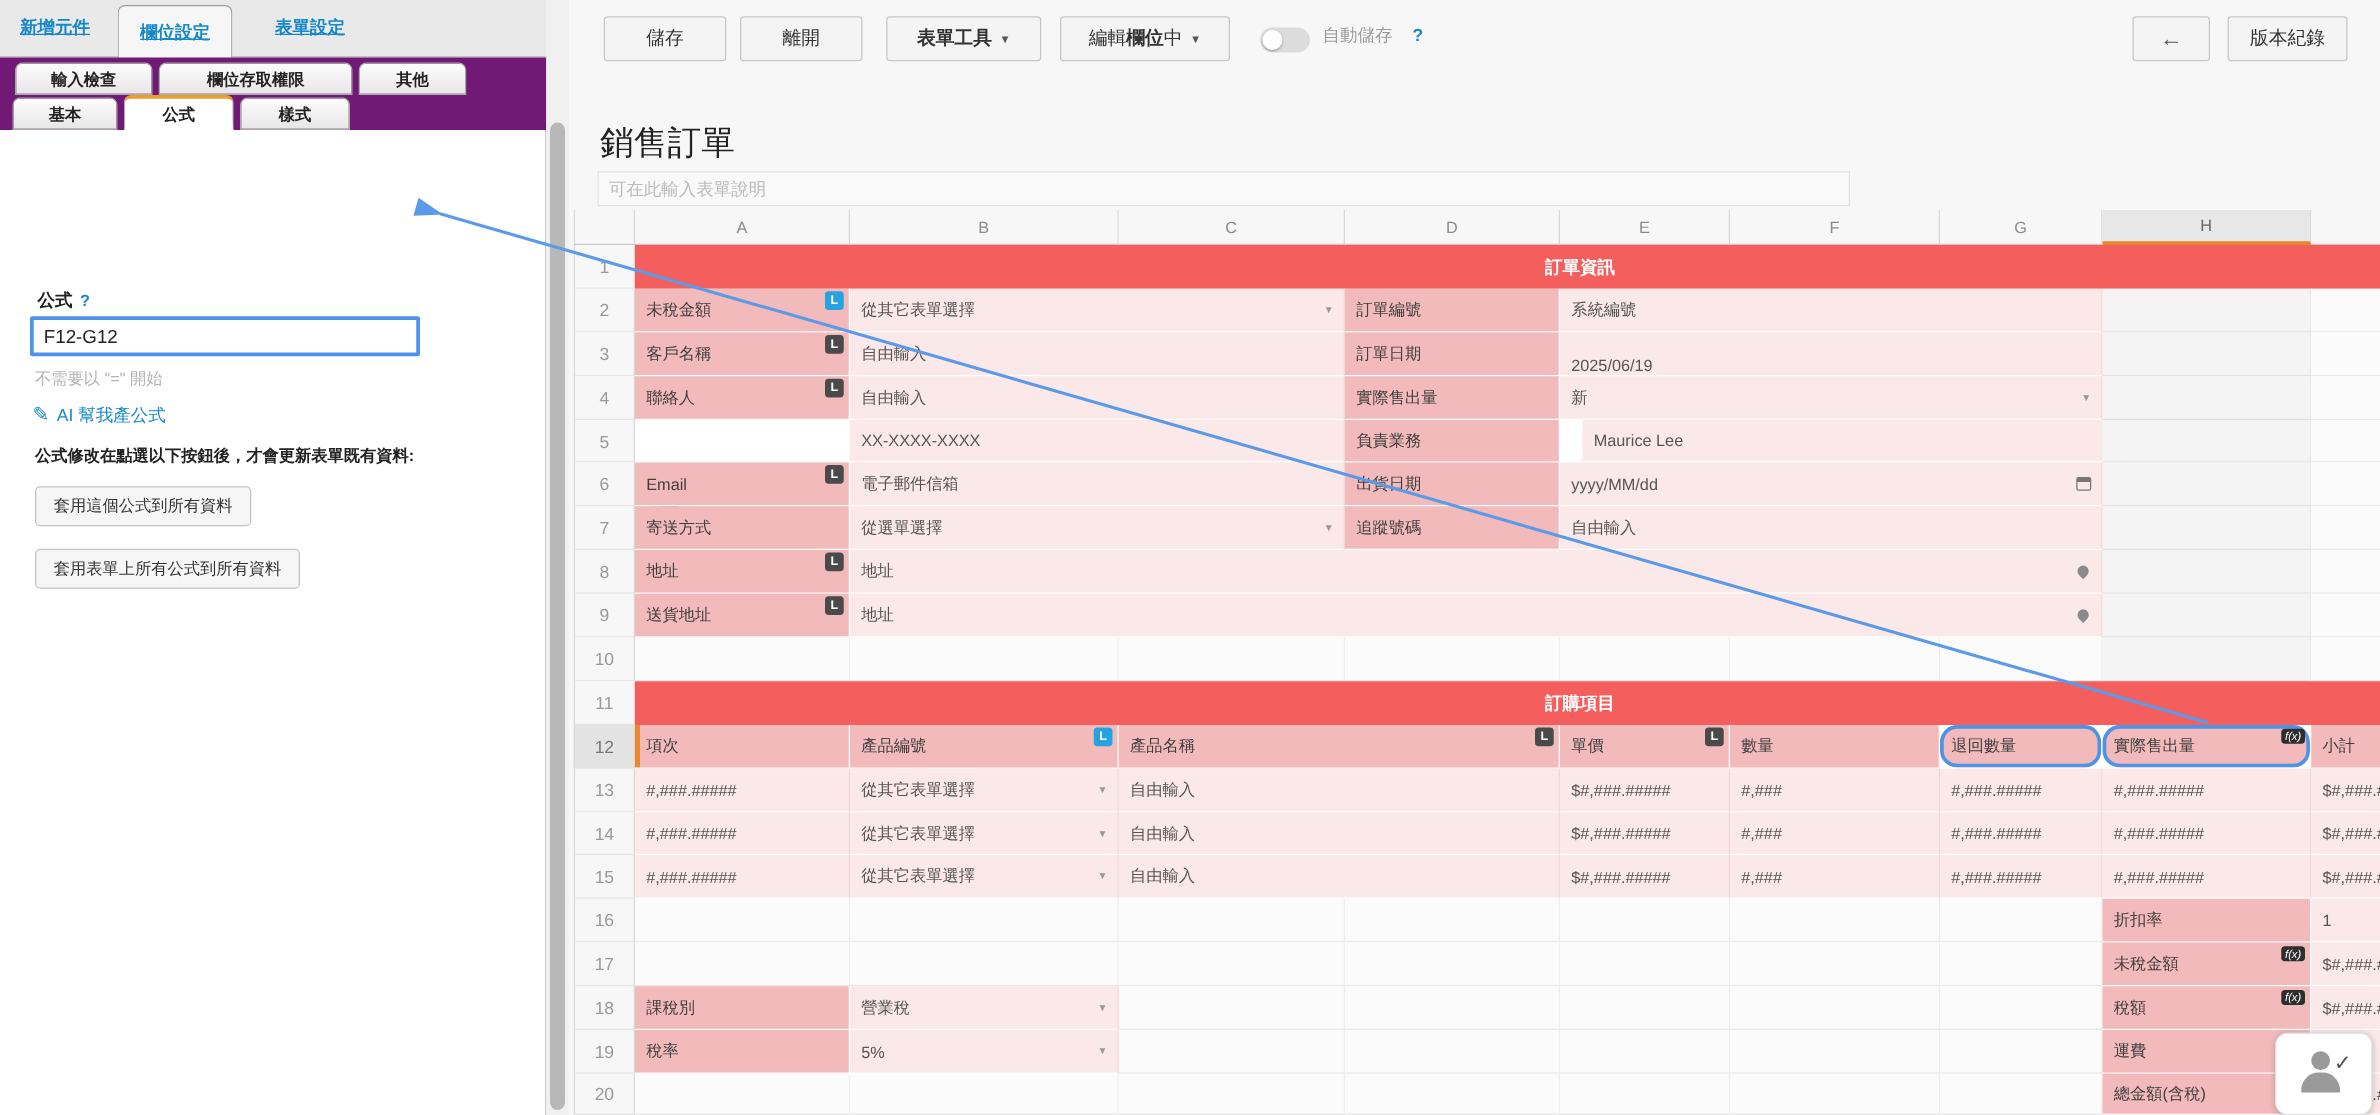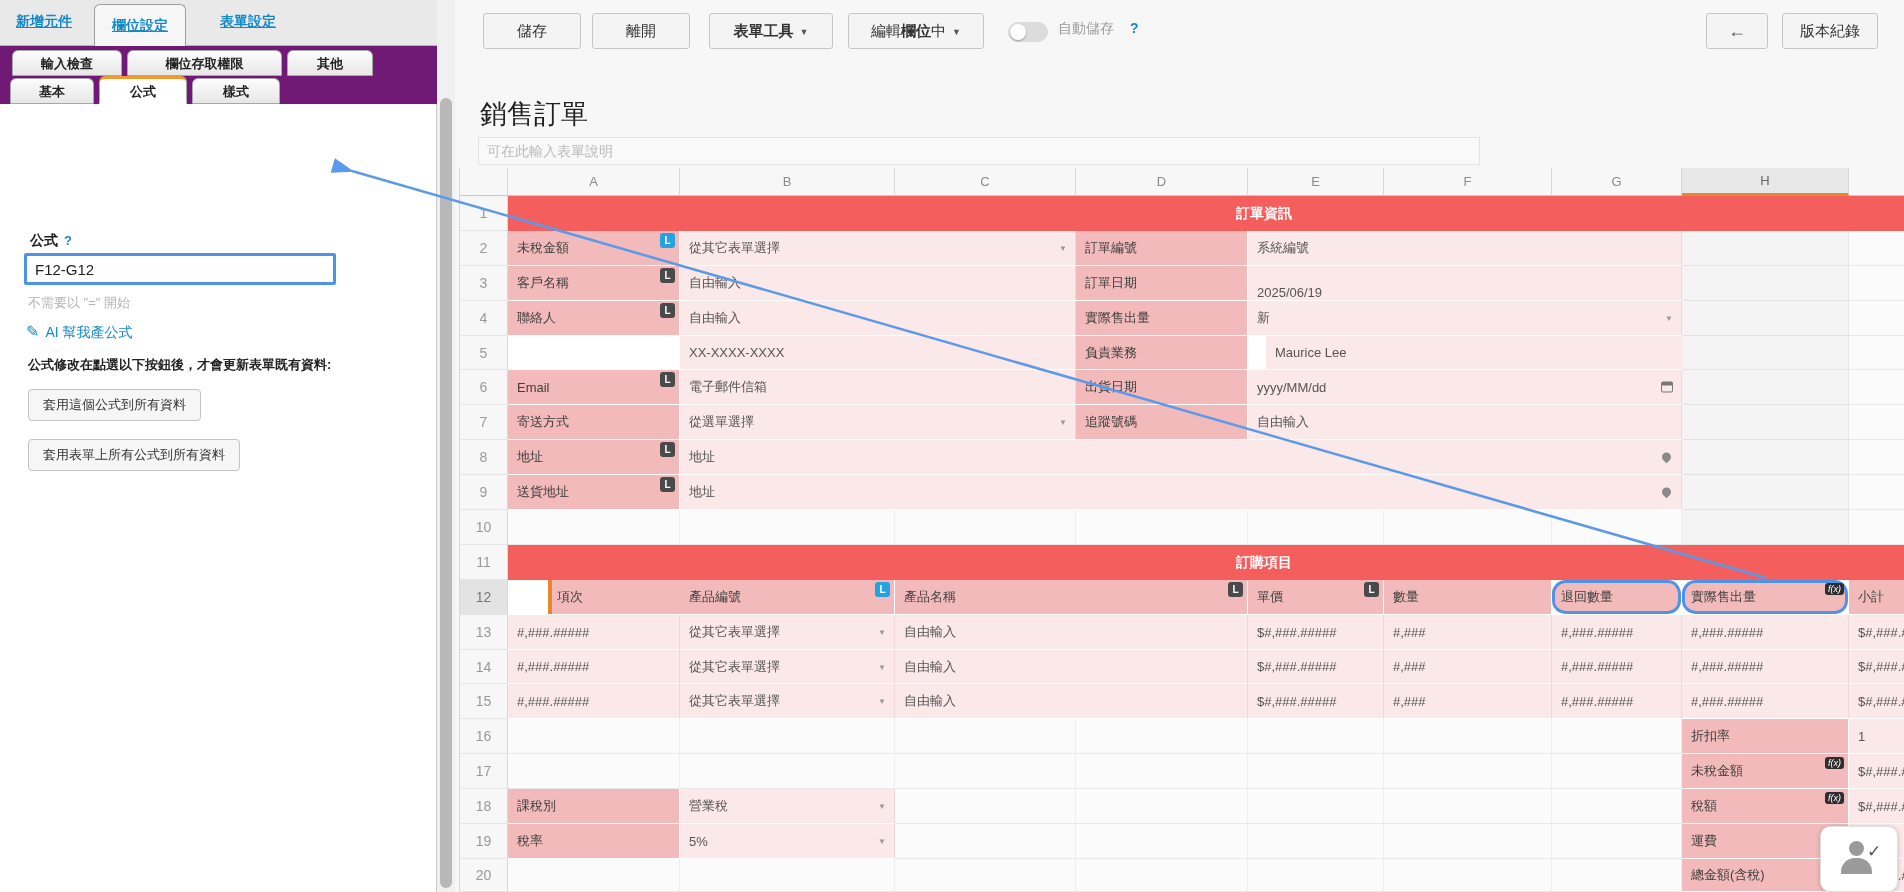--- a/index.html
+++ b/index.html
@@ -52,21 +52,21 @@
   .k-colhead{background:#f7f7f7;color:#8a8a8a;justify-content:center;border-right:1px solid #d8d8d8;border-bottom:1px solid #c9c9c9;}
   .k-colhead.selh{background:#e7e7e7;color:#666;border-bottom:3px solid #e8872b;}
   .k-gutter{background:#f7f7f7;color:#999;justify-content:center;border-left:1px solid #d8d8d8;border-right:1px solid #d8d8d8;border-bottom:1px solid #e4e4e4;font-size:14px;}
   .k-gutter.selg{background:#e3e3e3;color:#777;}
   .k-banner{background:#f45f5e;color:#fff;font-weight:bold;font-size:14px;justify-content:center;}
   .k-label{background:#f2baba;color:#3f3f3f;padding-left:9px;border-right:1px solid #fff;border-bottom:1px solid #fff;}
   .k-value{background:#fbe8e8;color:#555;padding-left:9px;border-right:1px solid #f2d7d7;border-bottom:1px solid #fff;}
   .k-empty{background:#fbfbfb;border-right:1px solid #eeeeee;border-bottom:1px solid #e8e8e8;}
   .k-hempty{background:#f4f4f4;border-right:1px solid #e8e8e8;border-bottom:1px solid #e2e2e2;}
   .sel{box-shadow:inset 0 0 0 3px #4d93e8;z-index:5;border-radius:14px;}
-  .orange{box-shadow:inset 4px 0 0 #e8872b;margin-left:40px;}
+  .orange{box-shadow:inset 4px 0 0 #e8872b;}
   .badge{position:absolute;top:2px;right:4px;width:15px;height:15px;border-radius:3px;color:#fff;font-size:10px;font-weight:bold;
     display:flex;align-items:center;justify-content:center;}
   .badge.dark{background:#4a4a4a;} .badge.blue{background:#25a3e1;}
   .fxb{position:absolute;top:3px;right:4px;background:#2e2e2e;color:#fff;font-size:9px;font-style:italic;
     padding:1px 3px;border-radius:3px;line-height:10px;}
   .dd{position:absolute;right:8px;top:50%;transform:translateY(-50%);font-size:8px;color:#999;}
   .ic-cal{position:absolute;right:8px;top:50%;transform:translateY(-50%);width:12px;height:11px;border:1.5px solid #777;
     border-top-width:4px;border-radius:2px;box-sizing:border-box;}
   .ic-pin{position:absolute;right:10px;top:50%;transform:translateY(-50%) rotate(-45deg);width:9px;height:9px;
     background:#8a8a8a;border-radius:50% 50% 50% 0;}

